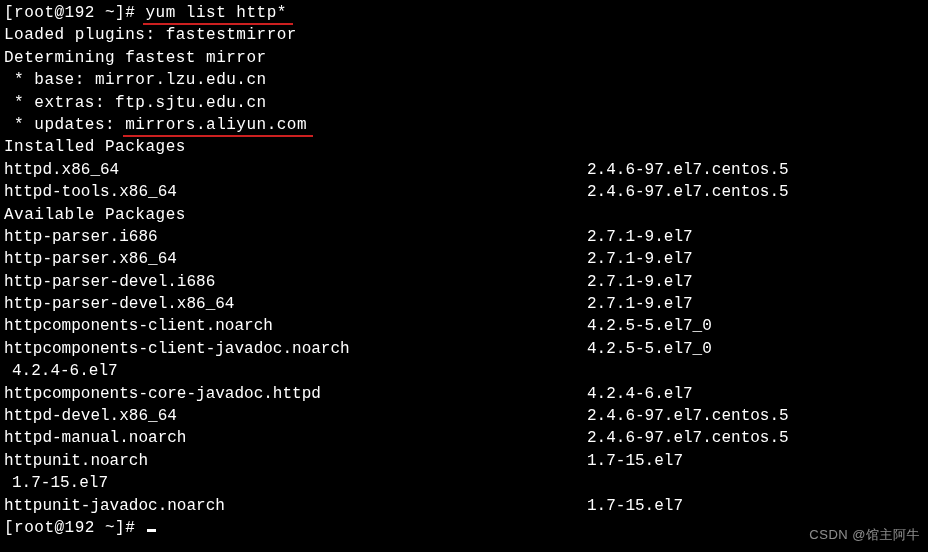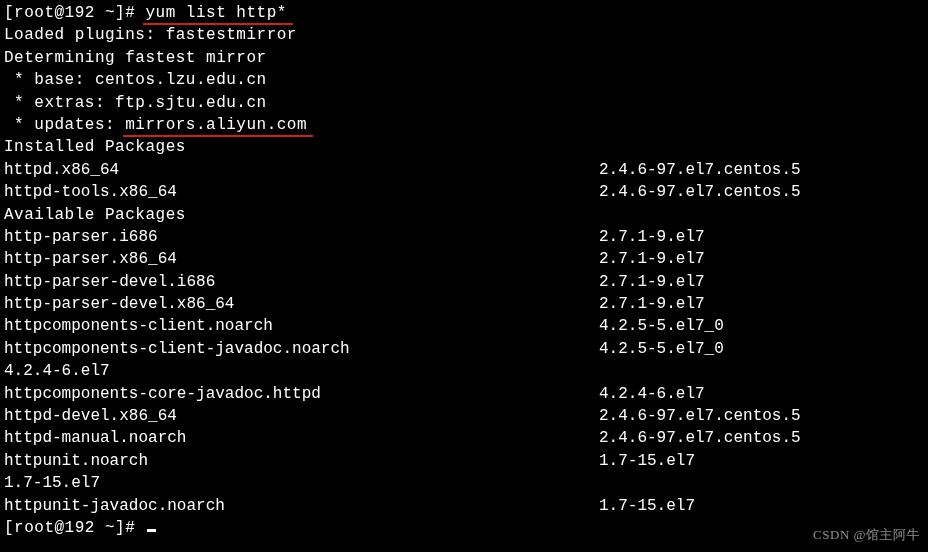--- a/index.html
+++ b/index.html
@@ -18,69 +18,69 @@
       height: 552px;
       overflow: hidden;
       position: relative;
     }
     .line {
       white-space: pre;
       letter-spacing: 0.5px;
     }
     .pkg-row {
       display: flex;
-      gap: 20px;
     }
     .pkg-name {
       width: 575px;
       white-space: pre;
     }
     .pkg-version {
       white-space: pre;
+      margin-left: 8px;
     }
     .underline-red {
       position: relative;
       display: inline-block;
       text-align: right;
     }
     .underline-red::after {
       content: '';
       position: absolute;
       left: -2px;
       right: -6px;
       bottom: -1px;
       height: 2px;
       background: #cc2020;
     }
     .watermark {
       position: absolute;
       right: 8px;
       bottom: 8px;
       color: rgba(255,255,255,0.55);
-      font-family: Liberation Serif, serif;
+      font-family: Liberation Sans, sans-serif;
       font-size: 13px;
       letter-spacing: 0.5px;
     }
     .cursor {
       display: inline-block;
       width: 9px;
       height: 3px;
       background: #fff;
       vertical-align: baseline;
       margin-left: 2px;
     }
   </style>
 </head>
 <body>
 
 <div class="line"><span>[root@192 ~]# </span><span class="underline-red">yum list http*</span></div>
 
 <div class="line">Loaded plugins: fastestmirror</div>
 <div class="line">Determining fastest mirror</div>
-<div class="line"> * base: centos.lzu.edu.cn</div>
+<div class="line"> * base: mirror.lzu.edu.cn</div>
 <div class="line"> * extras: ftp.sjtu.edu.cn</div>
 <div class="line"><span> * updates: </span><span class="underline-red">mirrors.aliyun.com</span></div>
 
 <div class="line">Installed Packages</div>
 <div id="installed-list">
     <div class="pkg-row">
       <span class="pkg-name">httpd.x86_64</span>
       <span class="pkg-version">2.4.6-97.el7.centos.5</span>
     </div>
     <div class="pkg-row">

